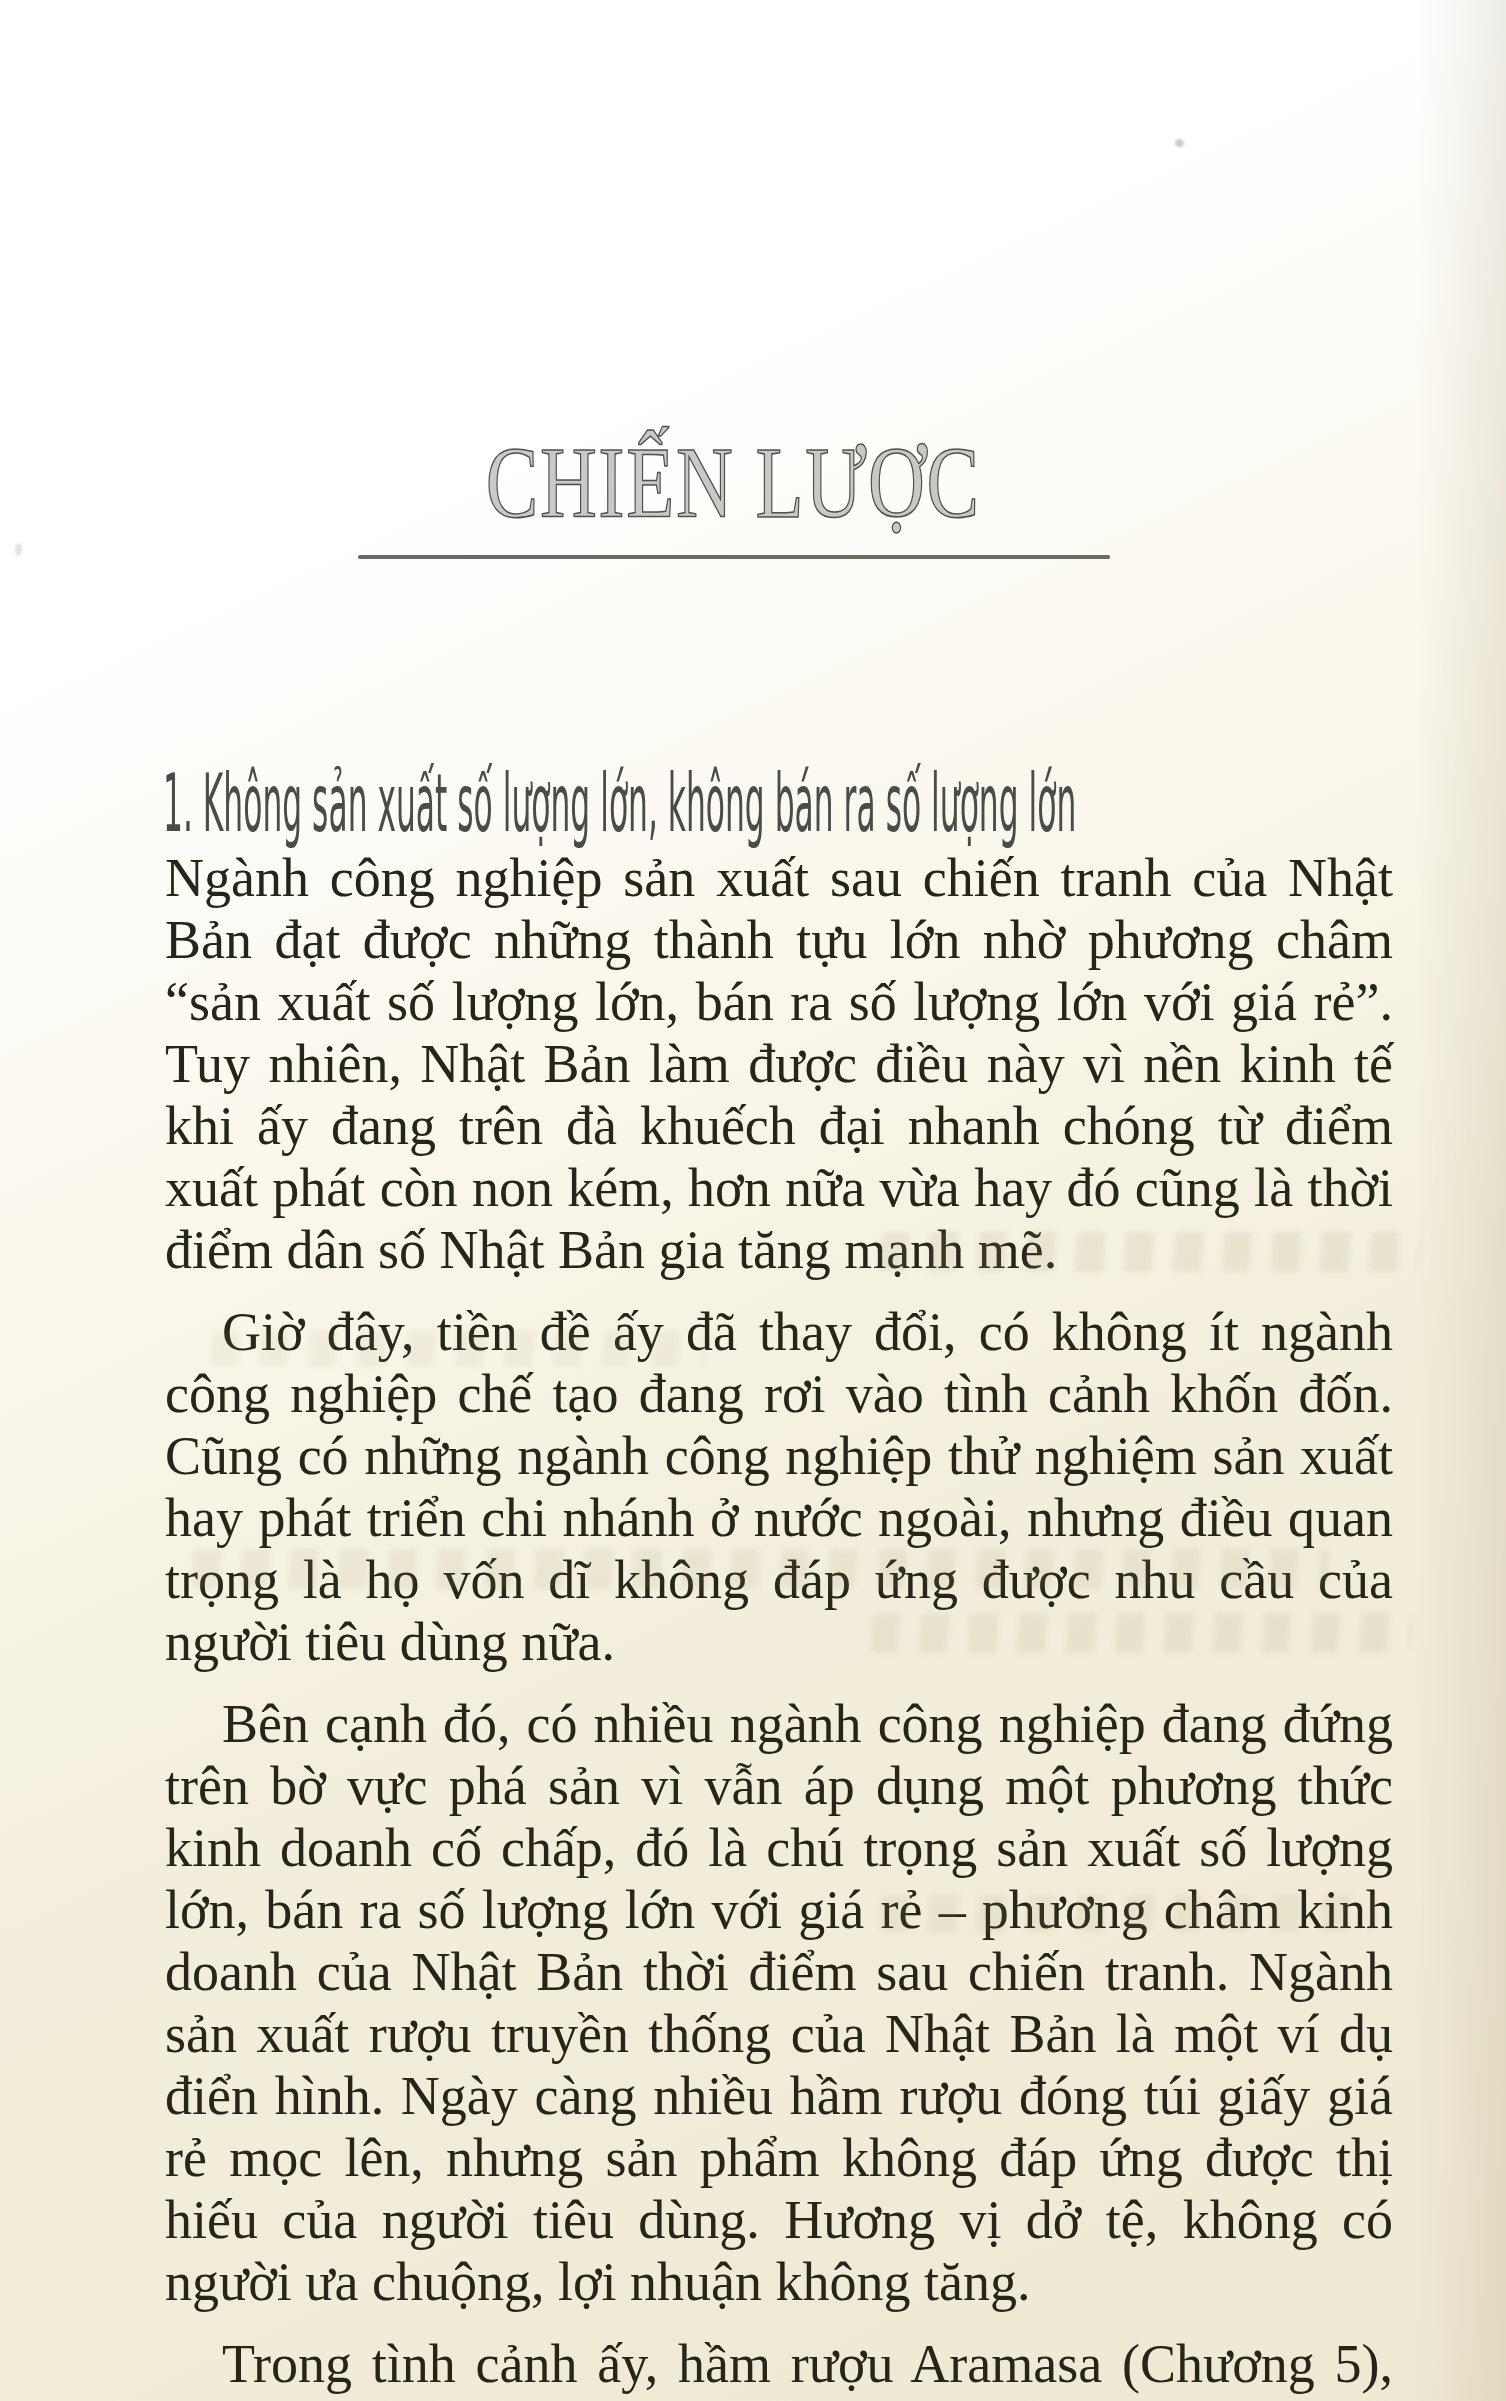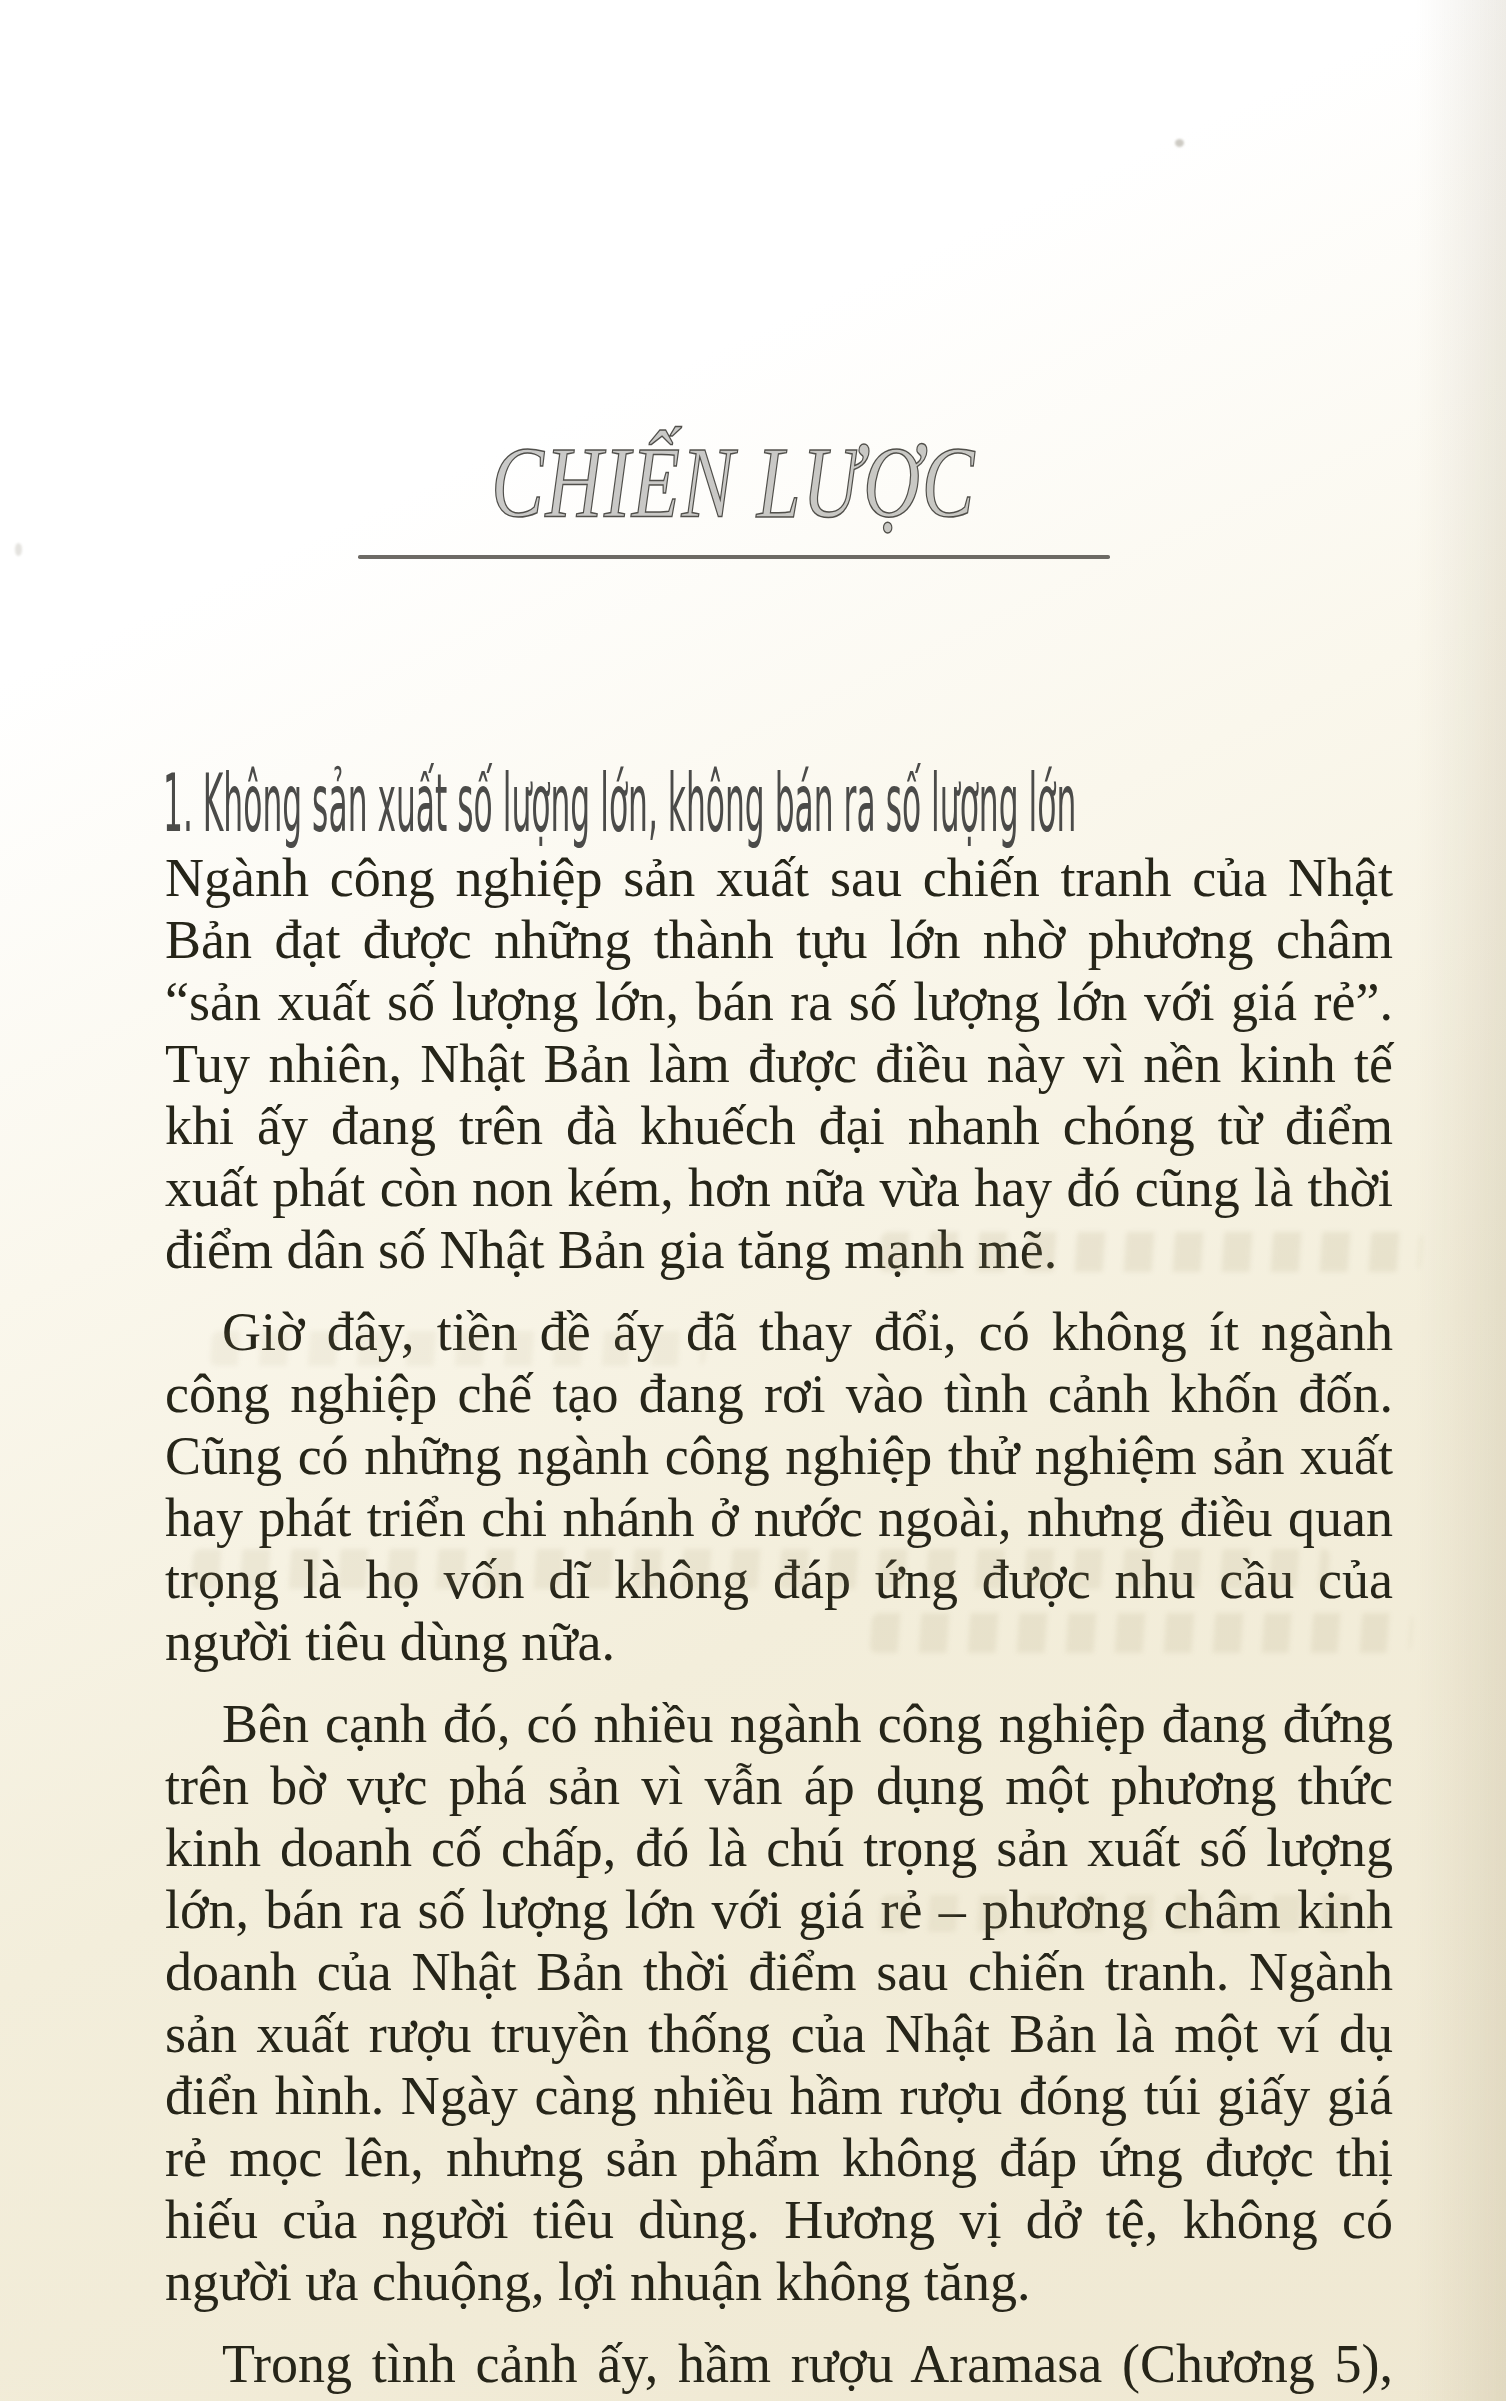--- a/index.html
+++ b/index.html
@@ -21,21 +21,20 @@
       linear-gradient(to right, rgba(128,110,70,0) 94%, rgba(128,110,70,0.13) 100%),
       linear-gradient(155deg, var(--paper-a) 0%, var(--paper-a) 22%, var(--paper-b) 42%, var(--paper-c) 64%, var(--paper-d) 100%);
   }
 
   .page{position:absolute;inset:0;}
 
   
   .title-wrap{
     position:absolute;top:431px;left:0;width:1467px;
     text-align:center;
-    font-style:italic;
   }
   .title-line{
     display:block;
     font-family:"Liberation Serif","DejaVu Serif",serif;
     font-size:101px;line-height:104px;
     letter-spacing:0.02em;
     color:rgba(52,50,46,0.26);
     -webkit-text-stroke:1.5px rgba(48,46,42,0.82);
     white-space:nowrap;
   }

